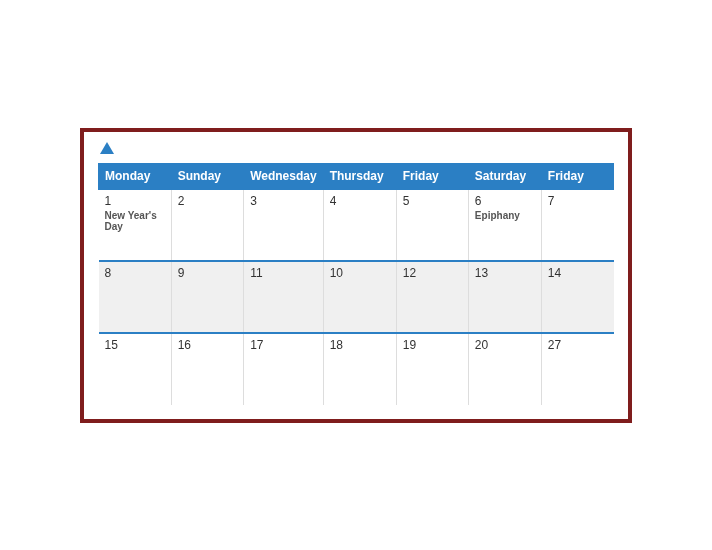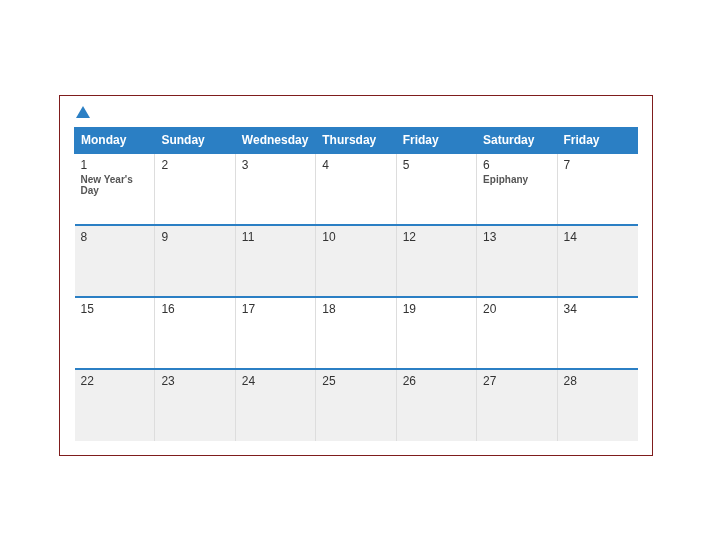--- a/index.html
+++ b/index.html
@@ -6,23 +6,23 @@
     body {
       width: 712px;
       height: 550px;
       background: #fff;
       font-family: Arial, sans-serif;
       display: flex;
       align-items: center;
       justify-content: center;
     }
     .calendar-container {
-      width: 594px;
-      background: #fff;
-      border: 1px solid #7f1d1d;
+      width: 552px;
+      background: #fff;
+      border: 4px solid #7f1d1d;
       padding: 10px 14px 14px 14px;
     }
     .header {
       display: flex;
       align-items: center;
       justify-content: space-between;
       margin-bottom: 8px;
     }
     .logo {
       display: flex;
@@ -209,41 +209,18 @@
           <td>
             <span class="day-number">18</span>
           </td>
           <td>
             <span class="day-number">19</span>
           </td>
           <td>
             <span class="day-number">20</span>
           </td>
           <td>
-            <span class="day-number">34</span>
-          </td>
-        </tr>
-        <tr class="week-row">
-          <td>
-            <span class="day-number">22</span>
-          </td>
-          <td>
-            <span class="day-number">23</span>
-          </td>
-          <td>
-            <span class="day-number">24</span>
-          </td>
-          <td>
-            <span class="day-number">25</span>
-          </td>
-          <td>
-            <span class="day-number">26</span>
-          </td>
-          <td>
             <span class="day-number">27</span>
-          </td>
-          <td>
-            <span class="day-number">28</span>
           </td>
         </tr>
       </tbody>
   </table>
 </div>
 
 </body></html>

